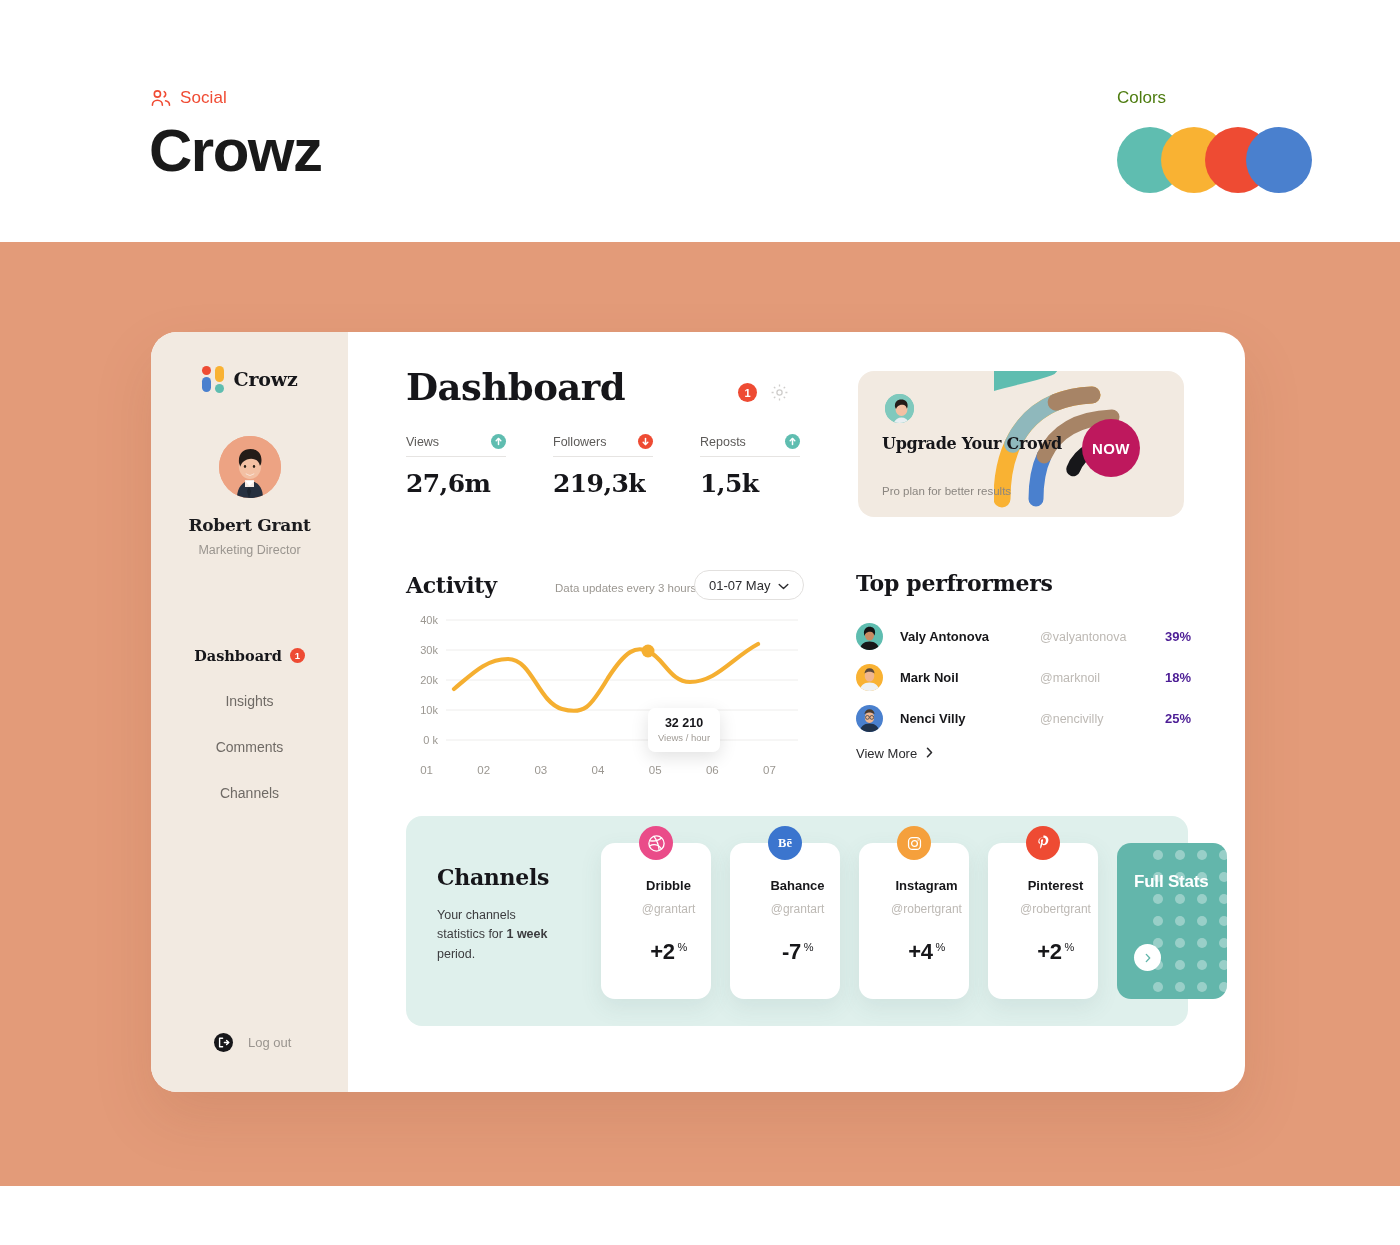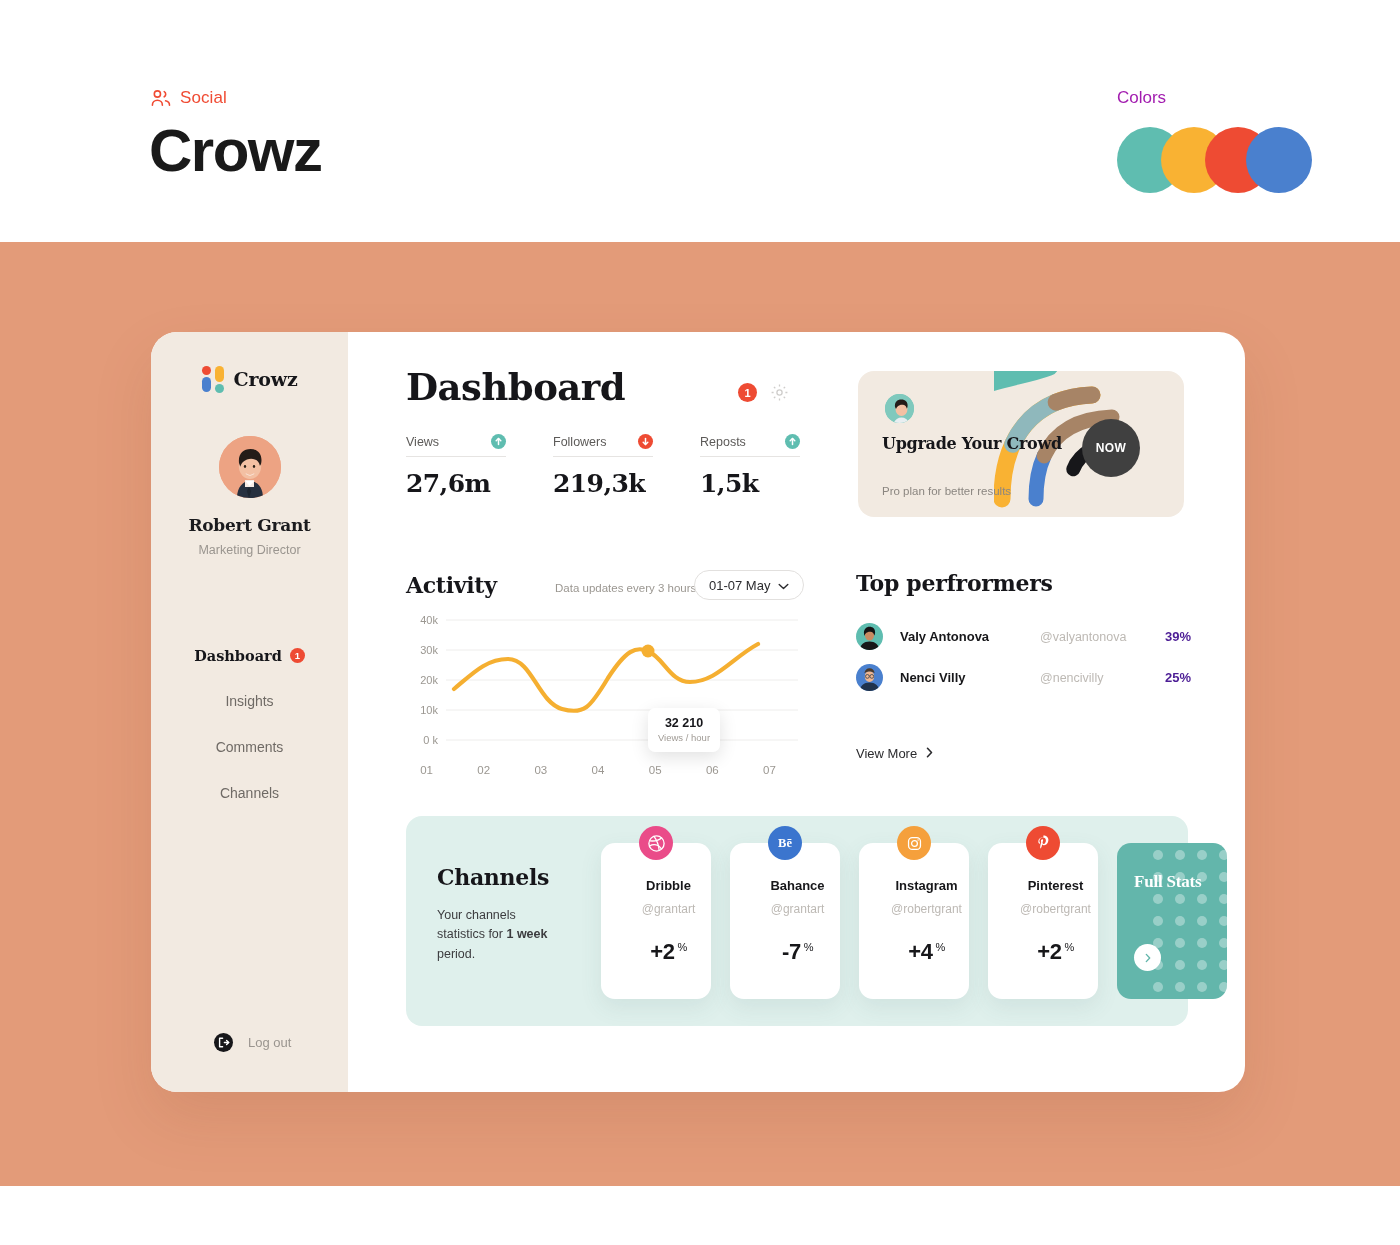--- a/index.html
+++ b/index.html
@@ -15,21 +15,21 @@
   
   .topband { position: absolute; left: 0; top: 0; width: 1400px; height: 242px; background: #fff; }
   .social-row { position: absolute; left: 151px; top: 88px; display: flex; align-items: center; gap: 9px; }
   .social-icon { width: 20px; height: 18px; display: block; }
   .social-label { font-size: 17px; color: #F04B33; letter-spacing: .1px; }
   .brand-title {
     position: absolute; left: 149px; top: 121px;
     font-size: 60px; font-weight: 700; color: #1a1a1a;
     letter-spacing: -1.5px; line-height: 1;
   }
-  .colors-label { position: absolute; left: 1117px; top: 88px; font-size: 17px; color: #a21caf; }
+  .colors-label { position: absolute; left: 1117px; top: 88px; font-size: 17px; color: #4d7c0f; }
   .colors-swatches { position: absolute; left: 1117px; top: 127px; width: 200px; height: 66px; }
   .sw { position: absolute; top: 0; width: 66px; height: 66px; border-radius: 50%; }
   .sw.s0 { left: 0; }
   .sw.s1 { left: 44px; }
   .sw.s2 { left: 88px; }
   .sw.s3 { left: 129px; }
 
   
   .stage { position: absolute; left: 0; top: 242px; width: 1400px; height: 944px; background: #E39B79; }
 
@@ -134,22 +134,22 @@
   }
   .upg-title {
     position: absolute; left: 24px; top: 63px; width: 180px;
     font-family: "DejaVu Serif", serif; font-size: 16px; font-weight: 700;
     color: #16161a; line-height: 1.28; letter-spacing: -.3px;
   }
   .upg-sub { position: absolute; left: 24px; top: 114px; font-size: 11.5px; color: #8b8680; }
   .upg-art { position: absolute; right: 0; top: 0; width: 190px; height: 146px; }
   .now-btn {
     position: absolute; right: 44px; top: 48px; width: 58px; height: 58px; border-radius: 50%;
-    background: #404040; color: #fff; display: flex; align-items: center; justify-content: center;
-    font-size: 12px; font-weight: 700; letter-spacing: .4px; cursor: pointer; z-index: 4;
+    background: #be185d; color: #fff; display: flex; align-items: center; justify-content: center;
+    font-size: 15px; font-weight: 700; letter-spacing: .4px; cursor: pointer; z-index: 4;
   }
 
   
   .activity-title {
     position: absolute; left: 58px; top: 240px;
     font-family: "DejaVu Serif", serif; font-size: 22px; font-weight: 700; color: #16161a; letter-spacing: -.3px;
   }
   .activity-note { position: absolute; left: 207px; top: 250px; font-size: 11.5px; color: #9b9791; }
   .date-select {
     position: absolute; left: 346px; top: 238px; height: 30px; padding: 0 14px;
@@ -213,21 +213,21 @@
   .ch-handle { font-size: 12px; color: #bdb9b4; margin-top: 9px; }
   .ch-delta { margin-top: 23px; font-size: 22px; font-weight: 700; color: #17171a; letter-spacing: -.5px; }
   .ch-delta sup { font-size: 11px; font-weight: 400; margin-left: 3px; vertical-align: super; }
   .full-stats {
     position: relative; width: 110px; height: 156px; border-radius: 14px;
     background: #63B6AB; overflow: hidden; cursor: pointer;
   }
   .fs-dots { position: absolute; right: 0; top: 0; width: 78px; height: 156px; opacity: .35; }
   .fs-title {
     position: absolute; left: 17px; top: 28px;
-    font-family: Liberation Serif, serif; font-size: 17px; font-weight: 700; color: #fff; line-height: 1.25; letter-spacing: -.2px;
+    font-family: Liberation Sans, sans-serif; font-size: 17px; font-weight: 700; color: #fff; line-height: 1.25; letter-spacing: -.2px;
   }
   .fs-btn {
     position: absolute; left: 17px; top: 101px; width: 27px; height: 27px; border-radius: 50%;
     background: #fff; display: flex; align-items: center; justify-content: center;
   }
   .bottom-white { position: absolute; left: 0; top: 1186px; width: 1400px; height: 59px; background: #fff; }
 </style>
 </head>
 <body>
 
@@ -456,20 +456,33 @@
               <path d="M4 27c0-5.5 4-8.5 9.5-8.5S23 21.5 23 27z" fill="#171718"></path>
               <ellipse cx="13.5" cy="12" rx="4.6" ry="5.6" fill="#c98a62"></ellipse>
               <path d="M8 11c-.6-4.6 2.2-7.2 5.6-7.2 3.4 0 5.5 2.2 5.5 5.4 0 1.6-.4 2.8-.9 3.3-.3-1.8-1.2-2.9-2.5-3.4-1.9-.7-4.2-.3-5.8 1.2-.8.8-1.4 1.8-1.9 2.7z" fill="#131314"></path>
             </svg>
           </span>
           <span class="tp-name">Valy Antonova</span>
           <span class="tp-handle">@valyantonova</span>
           <span class="tp-pct">39%</span>
         </div>
 
+        <div class="tp-row">
+          <span class="tp-av">
+            <svg viewBox="0 0 27 27" width="27" height="27">
+              <rect width="27" height="27" fill="#F9B233"></rect>
+              <path d="M4 27c0-5.5 4-8.5 9.5-8.5S23 21.5 23 27z" fill="#eef1f3"></path>
+              <ellipse cx="13.5" cy="12" rx="4.8" ry="5.6" fill="#f0b68f"></ellipse>
+              <path d="M8.4 9.4c.4-3.5 2.6-5.2 5.1-5.2 2.8 0 4.9 1.8 5.1 5.2-1.6-1.2-3.2-1.7-5.1-1.7s-3.5.5-5.1 1.7z" fill="#5d4a3c"></path>
+            </svg>
+          </span>
+          <span class="tp-name">Mark Noil</span>
+          <span class="tp-handle">@marknoil</span>
+          <span class="tp-pct">18%</span>
+        </div>
 
         <div class="tp-row">
           <span class="tp-av">
             <svg viewBox="0 0 27 27" width="27" height="27">
               <rect width="27" height="27" fill="#4A80CE"></rect>
               <path d="M4 27c0-5.5 4-8.5 9.5-8.5S23 21.5 23 27z" fill="#20334d"></path>
               <ellipse cx="13.5" cy="12.4" rx="4.7" ry="5.5" fill="#f0b68f"></ellipse>
               <path d="M8.4 9.2c.5-3.4 2.6-5 5.1-5 2.7 0 4.8 1.7 5.1 5-1.6-1.1-3.2-1.6-5.1-1.6s-3.5.5-5.1 1.6z" fill="#4a3a2c"></path>
               <circle cx="11.4" cy="12.4" r="1.9" fill="none" stroke="#30404f" stroke-width=".8"></circle>
               <circle cx="15.8" cy="12.4" r="1.9" fill="none" stroke="#30404f" stroke-width=".8"></circle>

